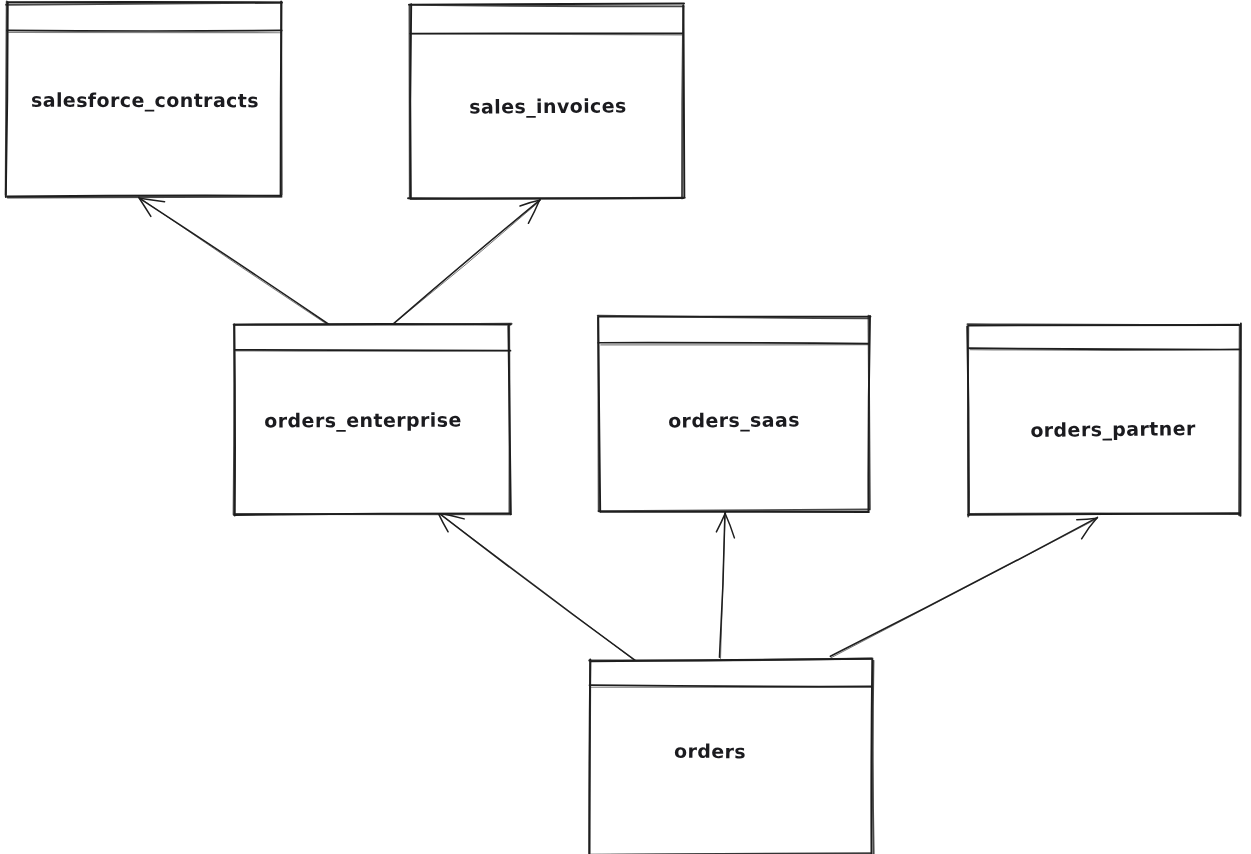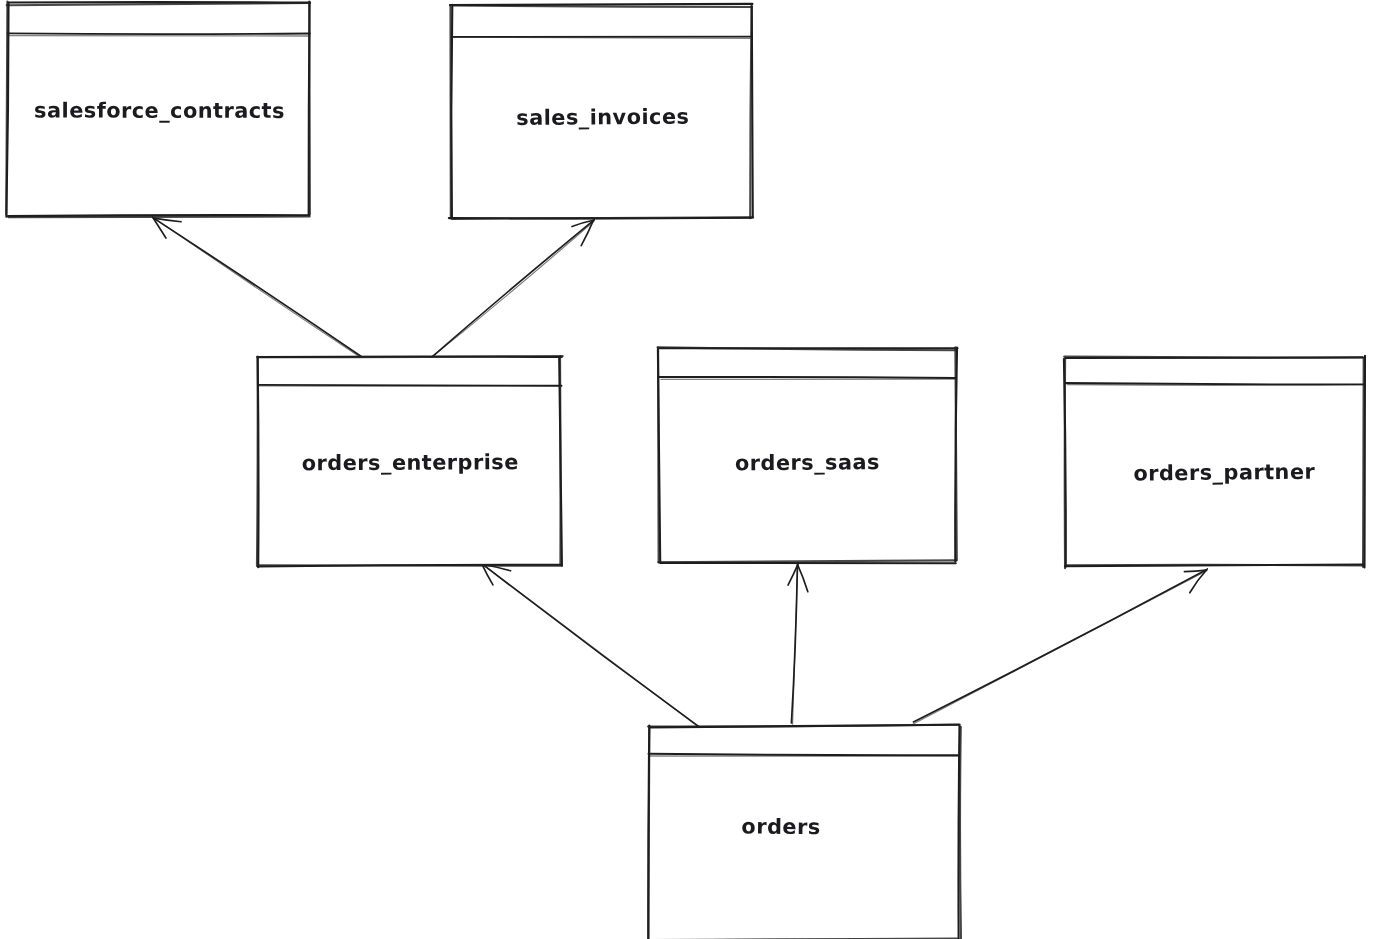--- a/index.html
+++ b/index.html
@@ -156,18 +156,18 @@
           <path d="M871.18 853.22 Q730.61 853.85 590.47 854.58" fill="none" stroke="#1e1e1e" stroke-width="1.9" stroke-linecap="round" stroke-linejoin="round" opacity="0.82"></path>
           <path d="M589.44 855.05 Q589.79 759.11 590.31 660.22" fill="none" stroke="#1e1e1e" stroke-width="1.9" stroke-linecap="round" stroke-linejoin="round" opacity="0.82"></path>
           <path d="M589.52 685.22 Q731.25 686.83 871.42 686.46" fill="none" stroke="#1e1e1e" stroke-width="1.7" stroke-linecap="round" stroke-linejoin="round" opacity="1"></path>
           <path d="M590.57 687.25 Q730.99 687.83 871.21 687.49" fill="none" stroke="#1e1e1e" stroke-width="1.2" stroke-linecap="round" stroke-linejoin="round" opacity="0.55"></path>
         </g>
       </g>
   </svg>
   <div id="labels-layer">
       <div class="node-label" style="left: 145px; top: 101px; transform: translate(-50%, -50%) rotate(0.09deg);">salesforce_contracts</div>
       <div class="node-label" style="left: 548px; top: 107px; transform: translate(-50%, -50%) rotate(-0.43deg);">sales_invoices</div>
-      <div class="node-label" style="left: 373px; top: 421px; transform: translate(-50%, -50%) rotate(-0.28deg);">orders_enterprise</div>
+      <div class="node-label" style="left: 363px; top: 421px; transform: translate(-50%, -50%) rotate(-0.28deg);">orders_enterprise</div>
       <div class="node-label" style="left: 734px; top: 421px; transform: translate(-50%, -50%) rotate(-0.45deg);">orders_saas</div>
       <div class="node-label" style="left: 1113px; top: 430px; transform: translate(-50%, -50%) rotate(-0.63deg);">orders_partner</div>
       <div class="node-label" style="left: 710px; top: 752px; transform: translate(-50%, -50%) rotate(0.57deg);">orders</div>
     </div>
 </div>
 
 </body></html>

